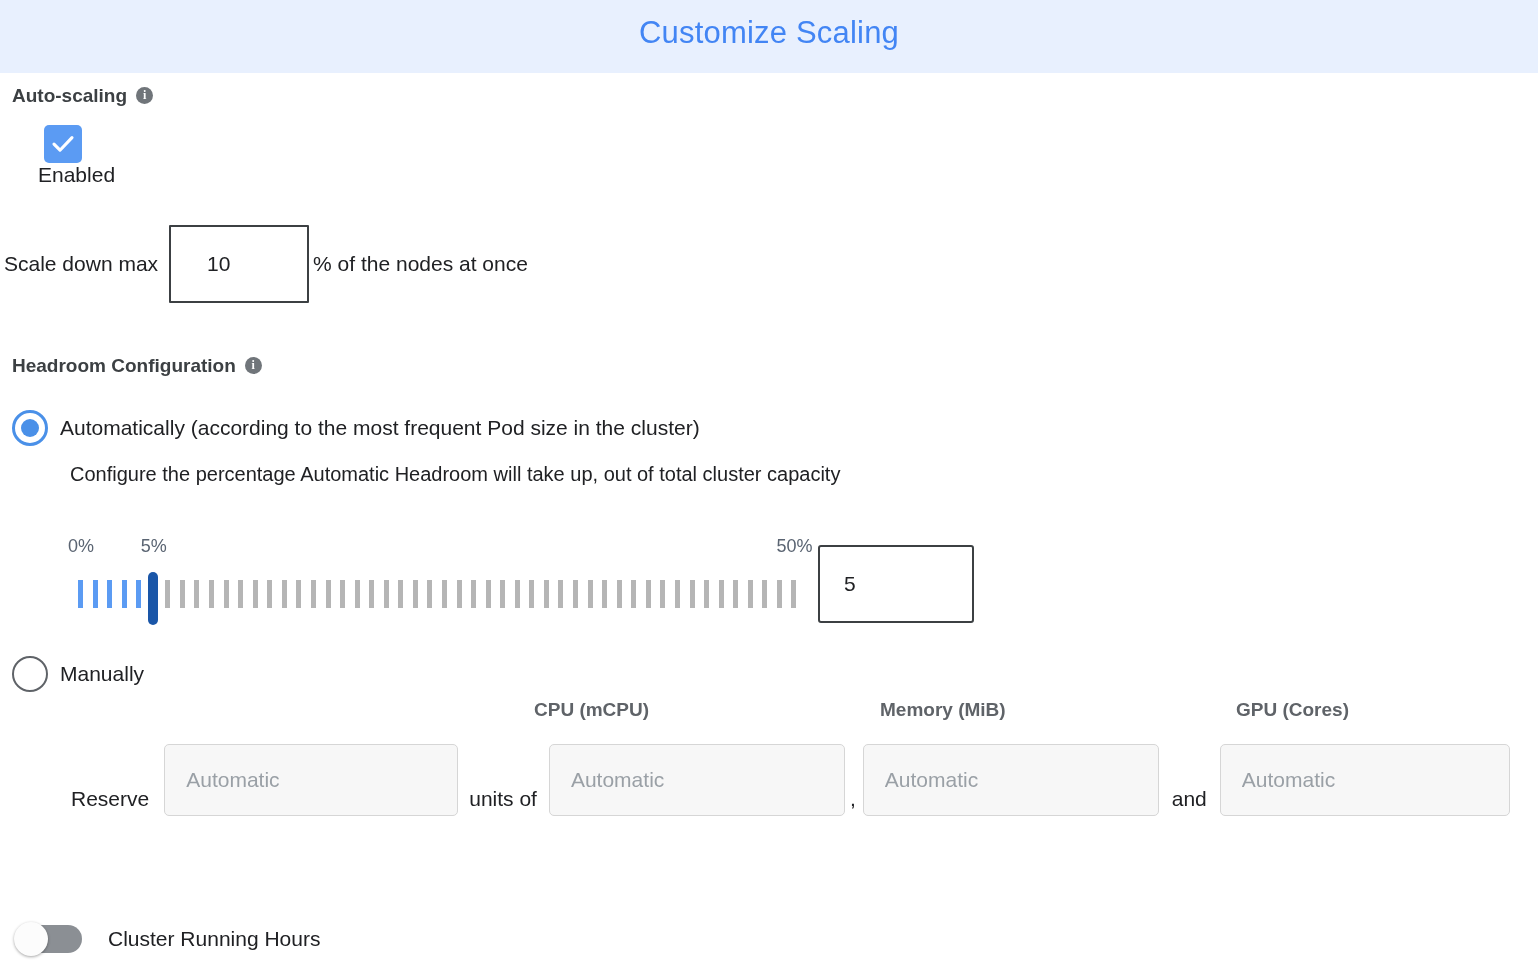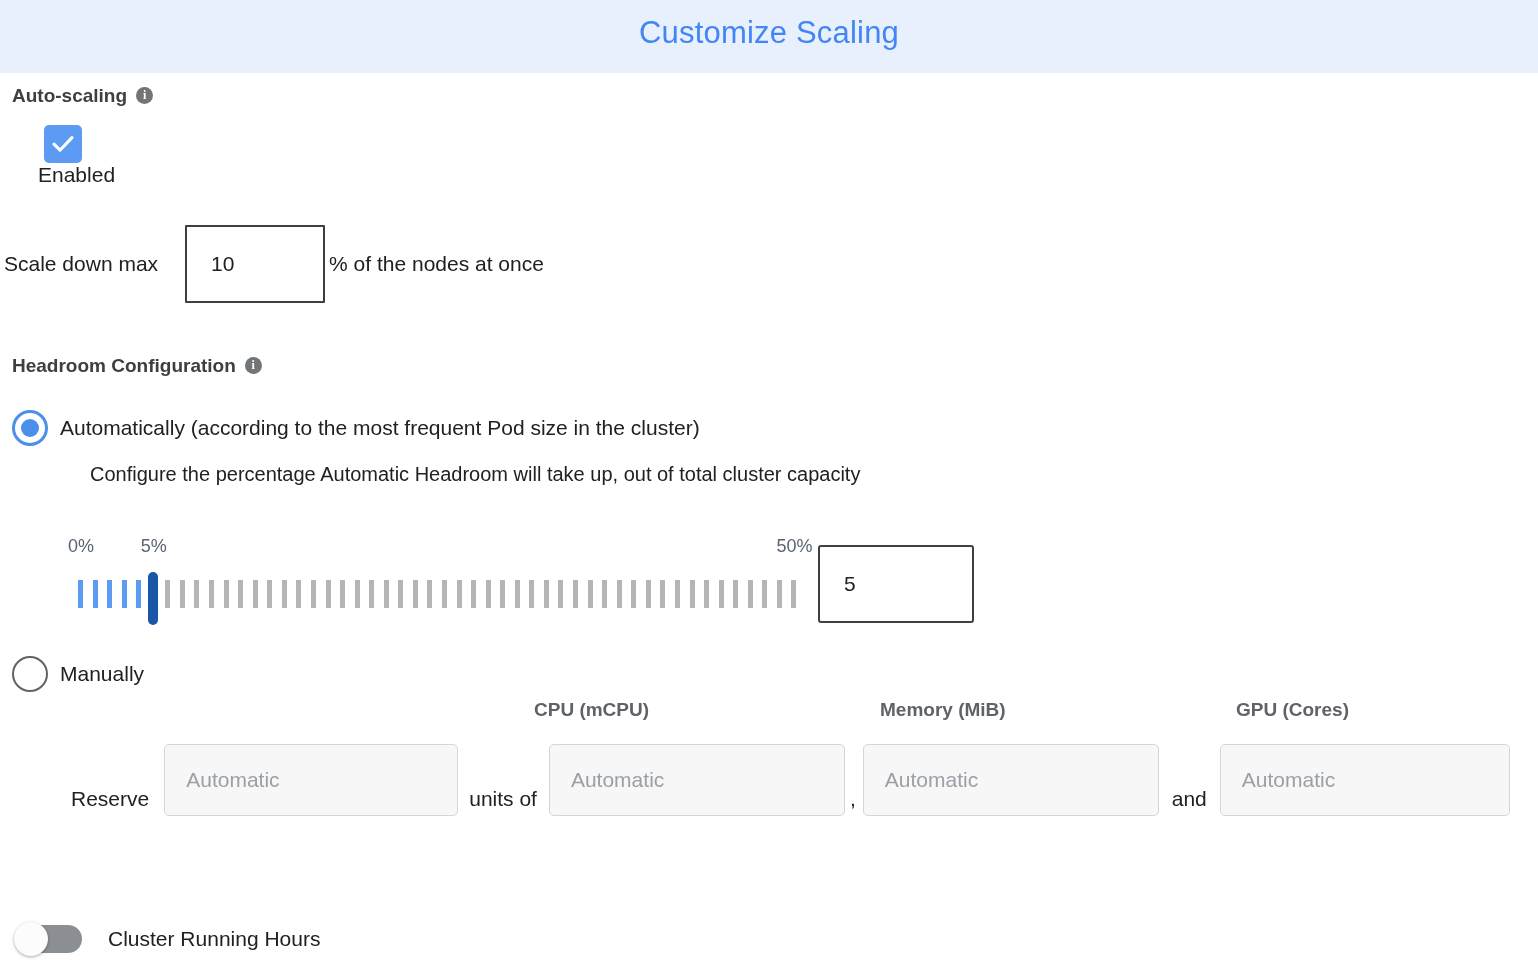--- a/index.html
+++ b/index.html
@@ -100,22 +100,22 @@
     font-size: 21px;
     color: #202124;
   }
   .num-input {
     width: 140px; height: 78px;
     border: 2px solid #3c4043;
     background: #ffffff;
     font-family: "Liberation Sans", sans-serif;
     font-size: 21px;
     color: #202124;
-    padding: 0 0 0 24px;
-    margin-left: 27px;
+    padding: 0 0 0 36px;
+    margin-left: 11px;
     outline: none;
     border-radius: 1px;
   }
   .scaledown-suffix {
     font-size: 21px;
     color: #202124;
     margin-left: 4px;
     text-align: center;
   }
 
@@ -157,21 +157,20 @@
     margin-left: 12px;
     font-size: 21px;
     color: #202124;
     white-space: nowrap;
   }
   .headroom-help {
     position: absolute;
     left: 70px; top: 463px;
     font-size: 20px;
     color: #202124;
-    margin-left: 20px;
   }
 
   
   .slider-wrap {
     position: absolute;
     left: 78px; top: 536px;
     width: 900px; height: 100px;
   }
   .slider-ticklabels { position: relative; height: 26px; }
   .tick-label {

